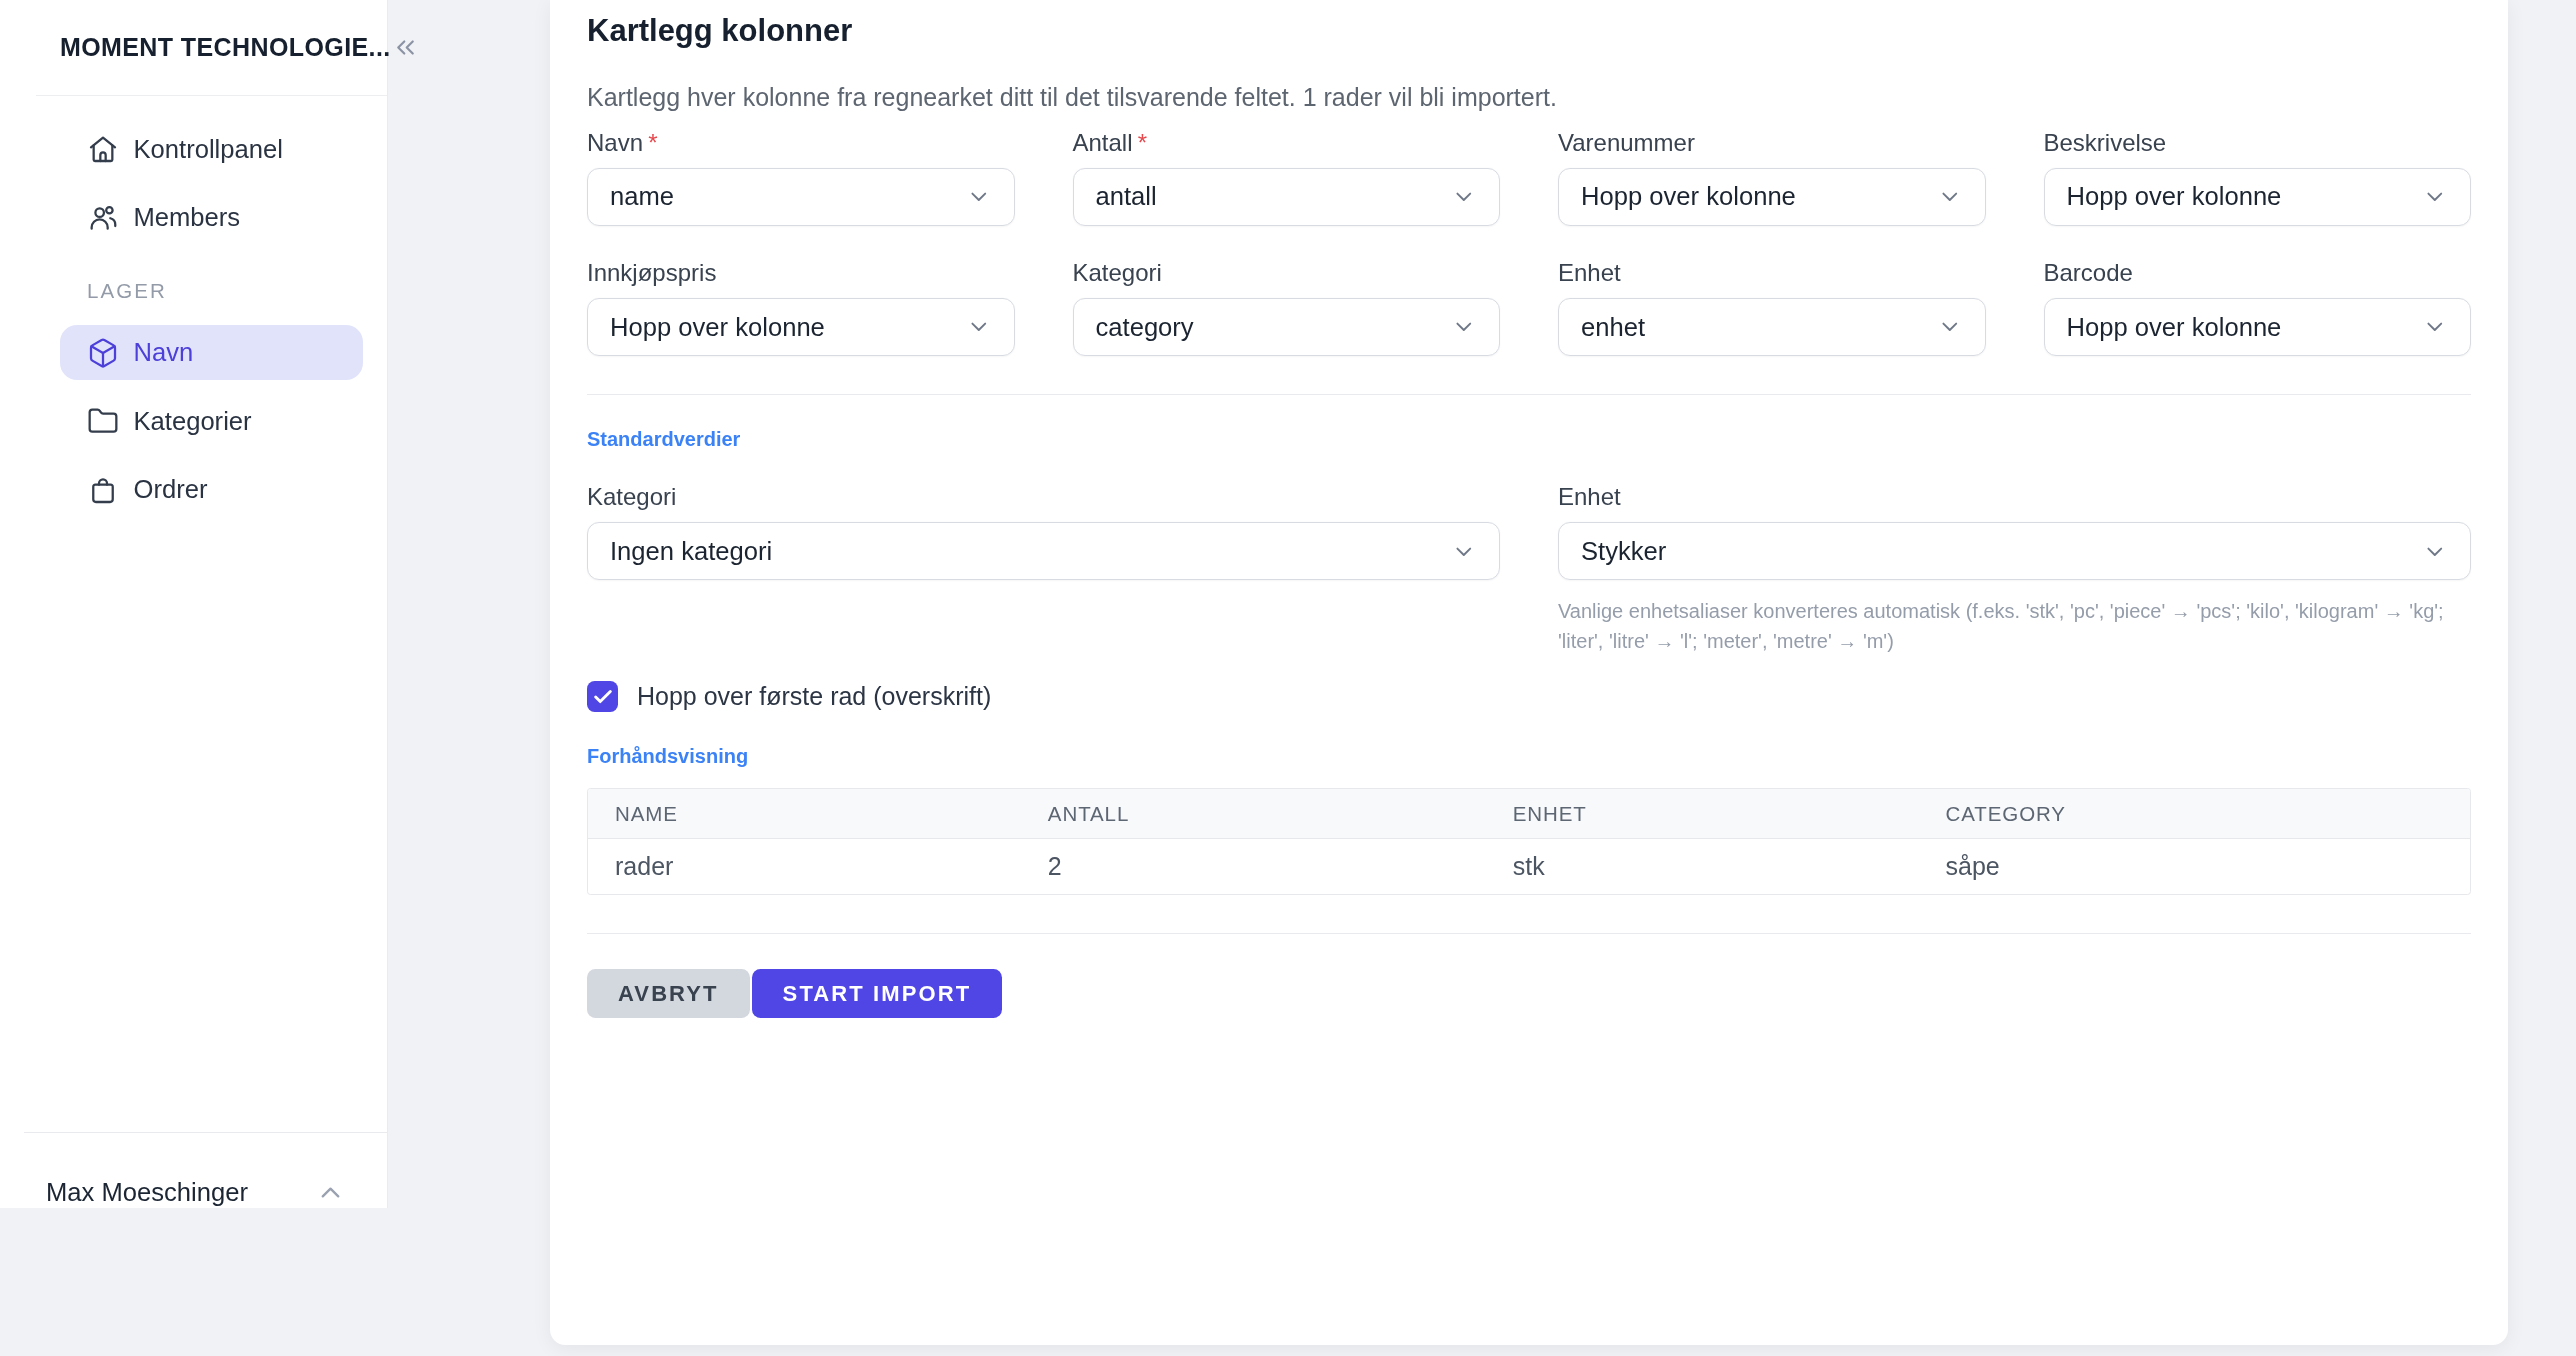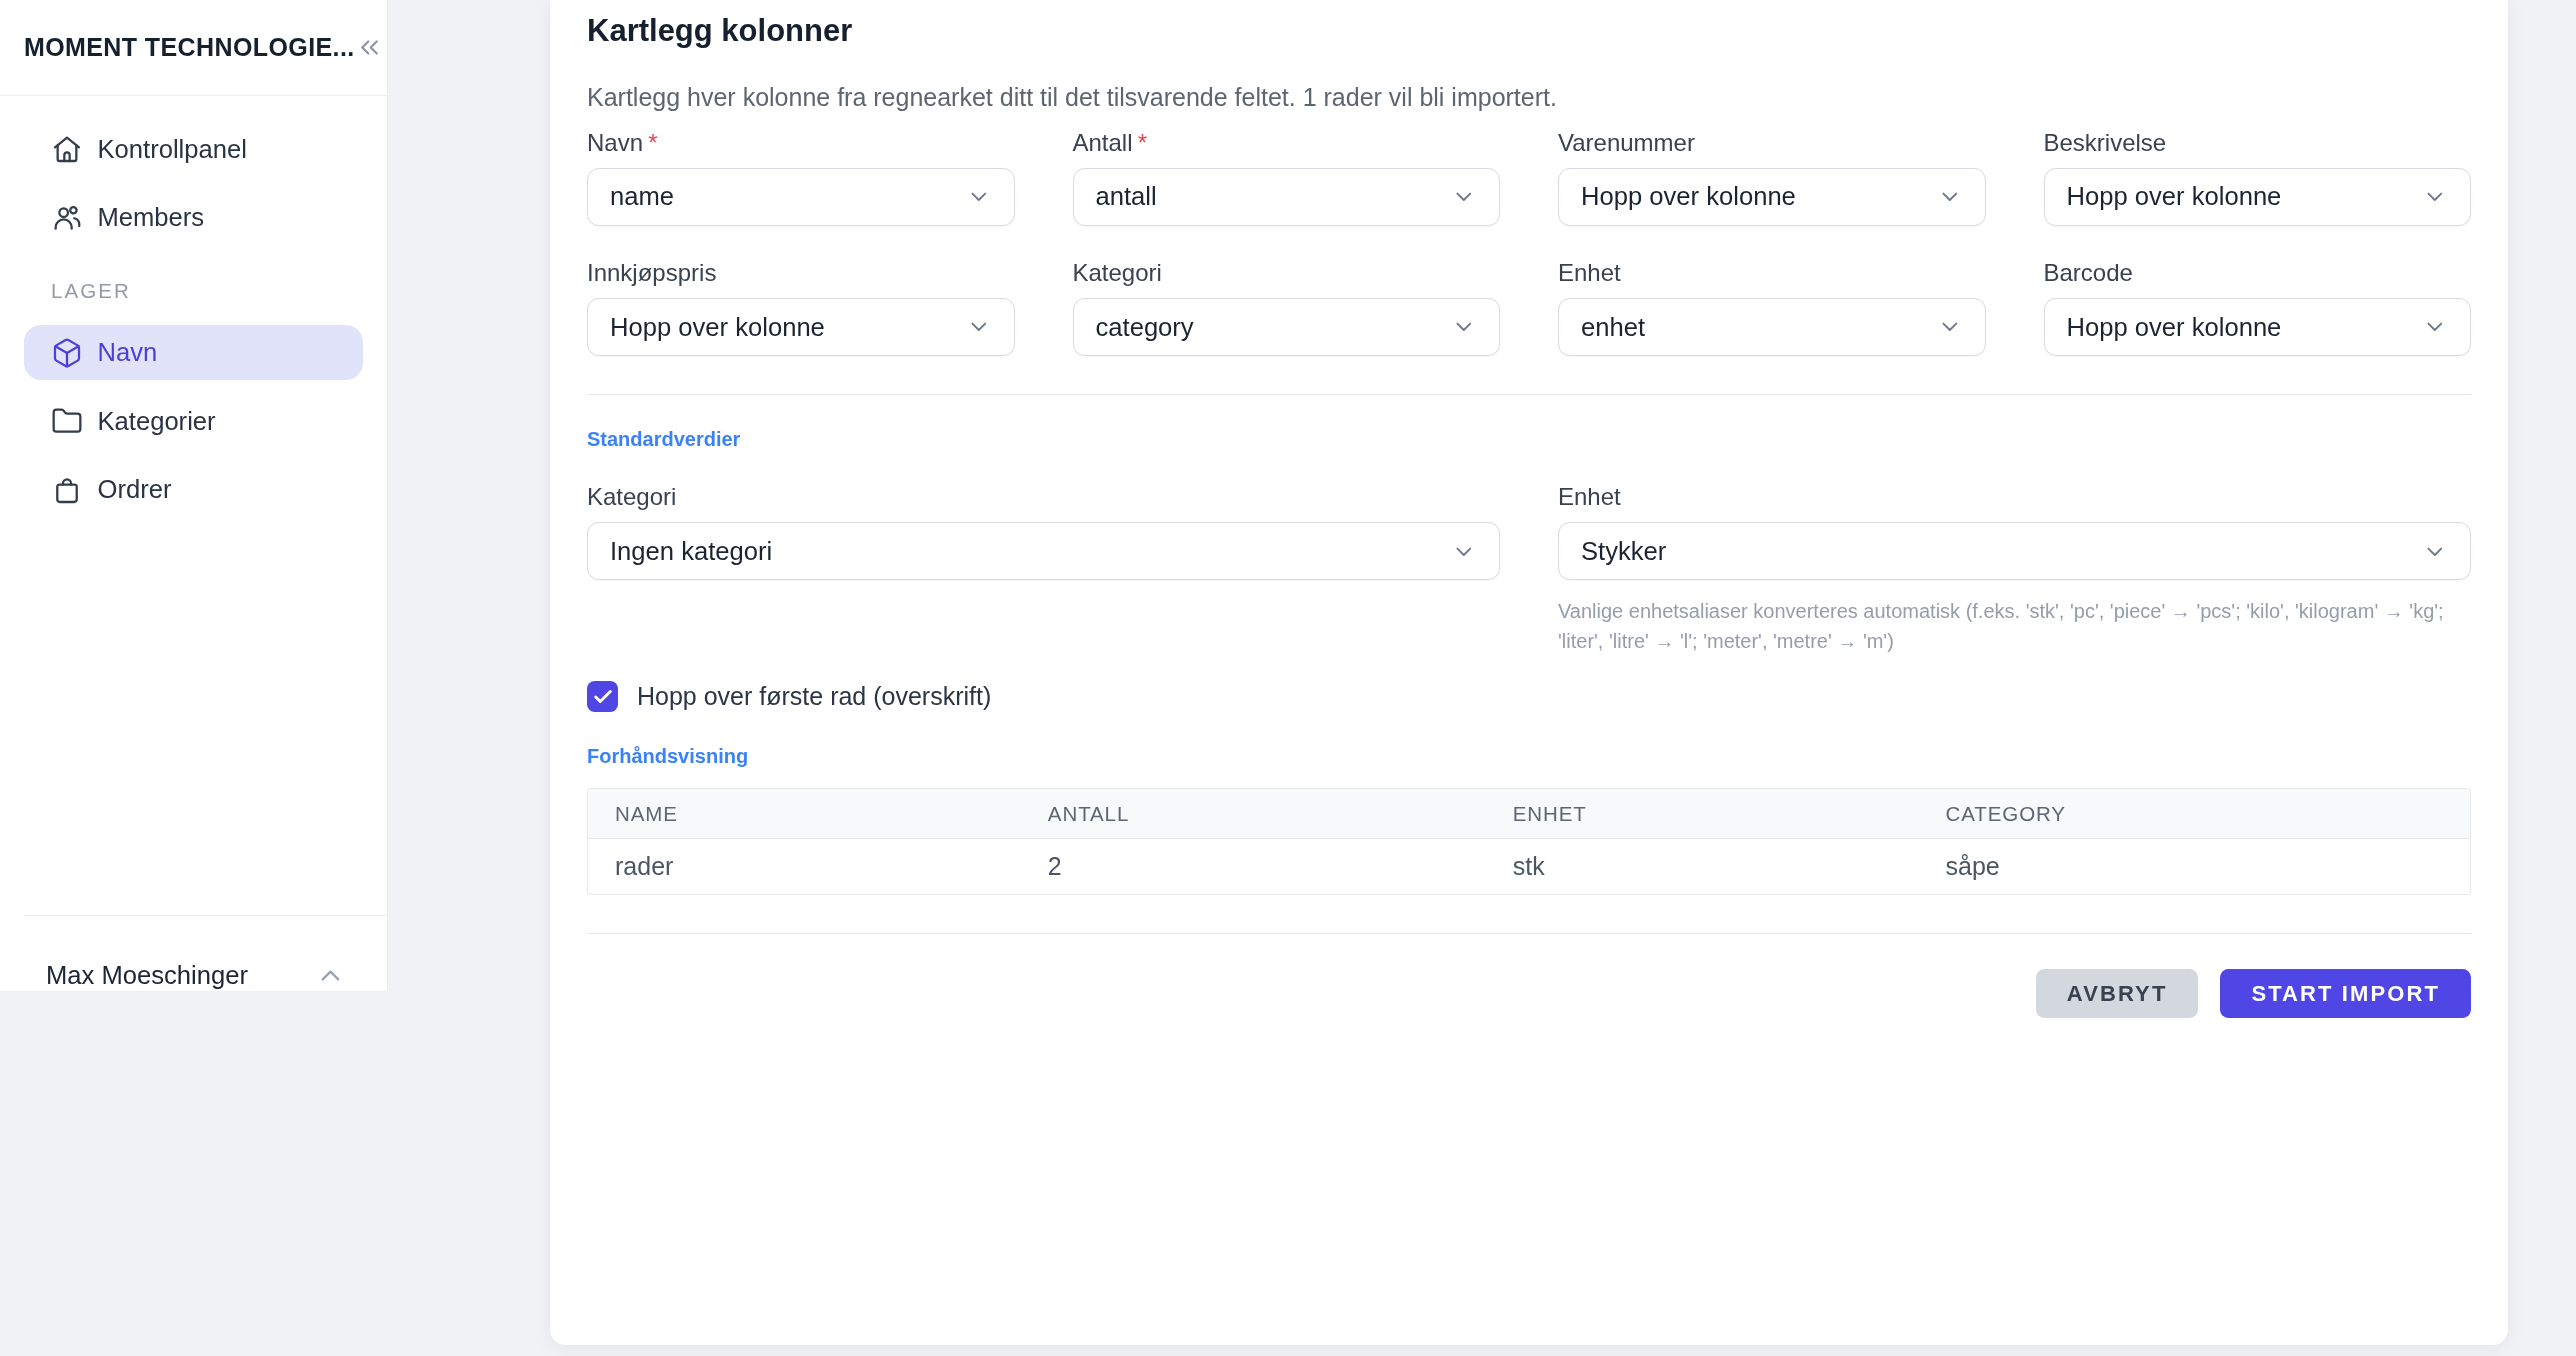--- a/index.html
+++ b/index.html
@@ -5,22 +5,22 @@
   * { margin:0; padding:0; box-sizing:border-box; }
   html,body { width:2576px; height:1356px; overflow:hidden; }
   body {
     font-family:"Liberation Sans", sans-serif;
     background:#f1f2f5;
     color:#1b2430;
     display:flex;
   }
   
   .sidebar {
-    width:388px; height:991px; background:#ffffff;
-    border-right:0.9px solid #e9ebee; position:relative; flex:0 0 388px;
+    width:388px; height:1208px; background:#ffffff;
+    border-right:0.9px solid #e9ebee; position:relative; flex:0 0 388px;padding-left:36px;
   }
   .sb-header {
     height:96px; border-bottom:0.9px solid #eceef0;
     display:flex; align-items:center; justify-content:space-between;
     padding:0 25.6px 0 24px;
   }
   .org-name {
     font-size:25px; font-weight:700; color:#16202e; letter-spacing:0.4px;
     white-space:nowrap;
   }
@@ -97,21 +97,21 @@
   .tbl-head .cell {
     height:49px; display:flex; align-items:center; padding-left:27px;
     font-size:20.5px; letter-spacing:0.9px; color:#5d6673; font-weight:400;
   }
   .tbl-body .cell {
     height:55px; display:flex; align-items:center; padding-left:27px;
     font-size:25px; color:#4c5562;
   }
 
   .footer-divider { border-top:1.7px solid #e8eaee; margin-top:38px; }
-  .footer { display:flex; justify-content:flex-end; gap:22px; padding:35px 0 39px; }
+  .footer { display:flex; justify-content:flex-start; gap:2px; padding:35px 0 39px; }
   .btn {
     height:49px; border:none; border-radius:8.5px; padding:0 31px;
     font-family:"Liberation Sans", sans-serif;
     font-size:22px; font-weight:600; letter-spacing:2.1px; cursor:pointer;
   }
   .btn-cancel { background:#d3d7de; color:#39424f; }
   .btn-submit { background:#4f46e5; color:#ffffff; }
 </style>
 </head>
 <body>

